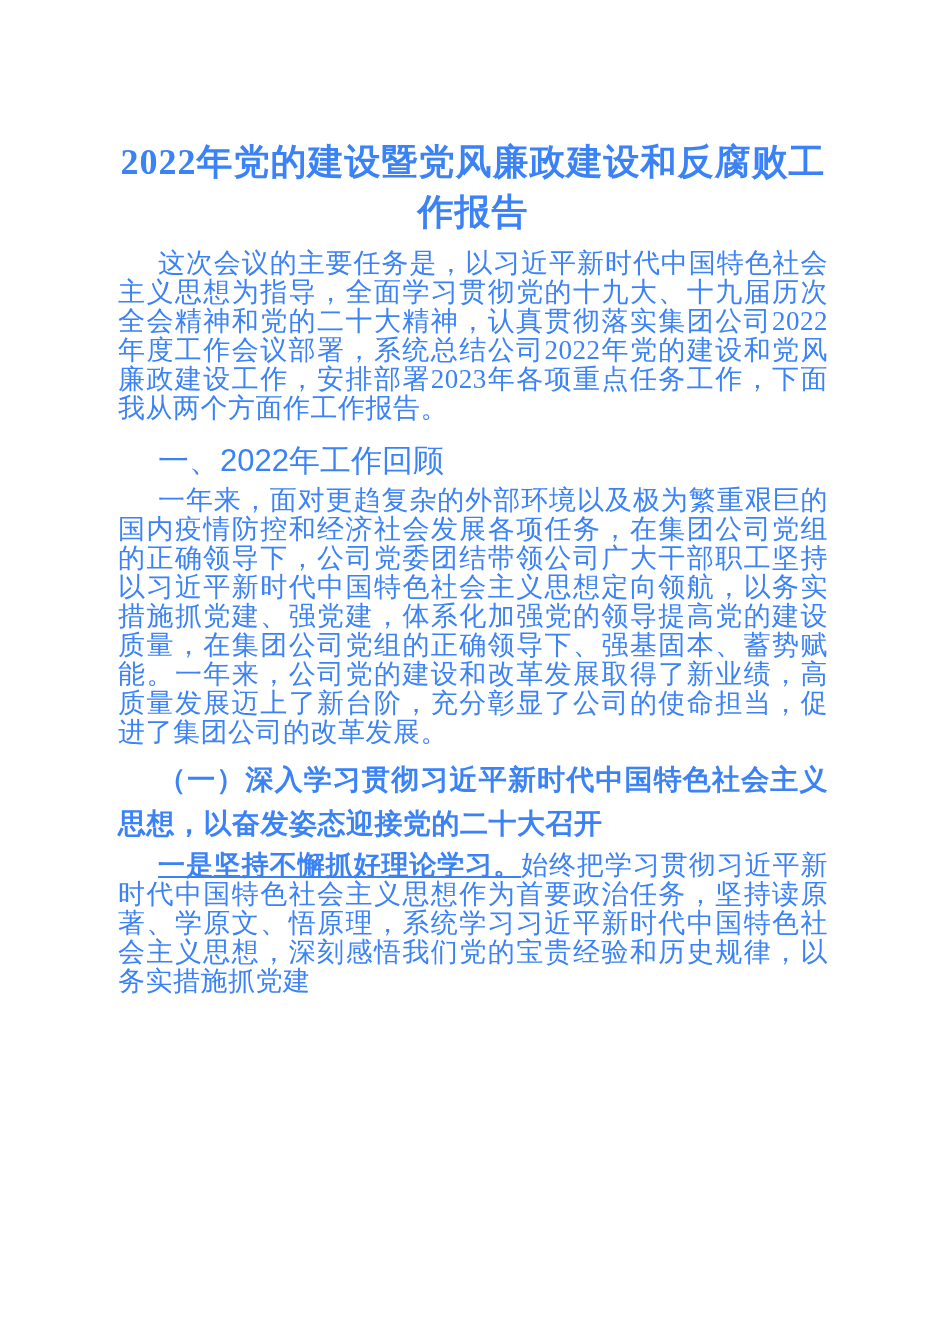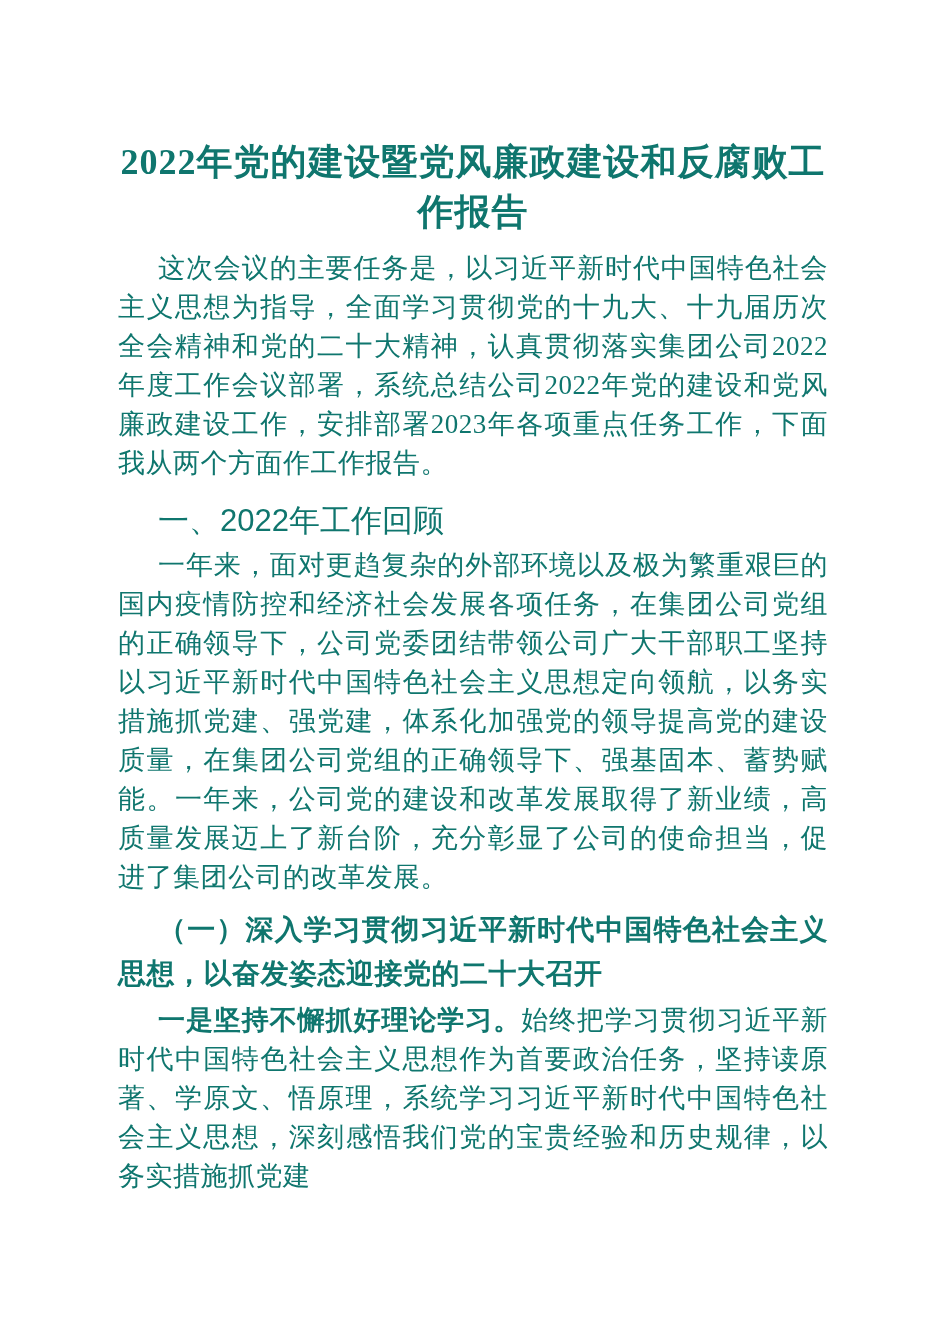--- a/index.html
+++ b/index.html
@@ -5,21 +5,21 @@
   html, body {
     margin: 0;
     padding: 0;
     background: #ffffff;
   }
   .page {
     position: relative;
     width: 950px;
     height: 1344px;
     background: #ffffff;
-    color: #0f766e;
+    color: #3b82f6;
     overflow: hidden;
     box-sizing: border-box;
   }
   .content {
     box-sizing: border-box;
     width: 100%;
     height: 100%;
     padding: 137px 122px 0 118px;
   }
   .doc-title {
@@ -27,21 +27,21 @@
     font-weight: bold;
     font-size: 36px;
     line-height: 50px;
     text-align: center;
     letter-spacing: 1px;
     margin: 0 0 12px 0;
   }
   .body-para {
     font-family: "Liberation Serif", serif;
     font-size: 27px;
-    line-height: 39px;
+    line-height: 29px;
     text-align: justify;
     text-indent: 40px;
     margin: 0;
     letter-spacing: 0.5px;
   }
   .heading-1 {
     font-family: "Liberation Sans", sans-serif;
     font-weight: normal;
     font-size: 31px;
     line-height: 43px;
@@ -53,20 +53,21 @@
     font-weight: bold;
     font-size: 28px;
     line-height: 43.5px;
     text-align: justify;
     text-indent: 40px;
     margin: 11px 0 6px 0;
     letter-spacing: 0.5px;
   }
   .lead-bold {
     font-weight: bold;
+    text-decoration: underline;
   }
 </style>
 </head>
 <body>
 
 <div class="page">
   <div class="content">
 
     <h1 class="doc-title">2022年党的建设暨党风廉政建设和反腐败工作报告</h1>
 

